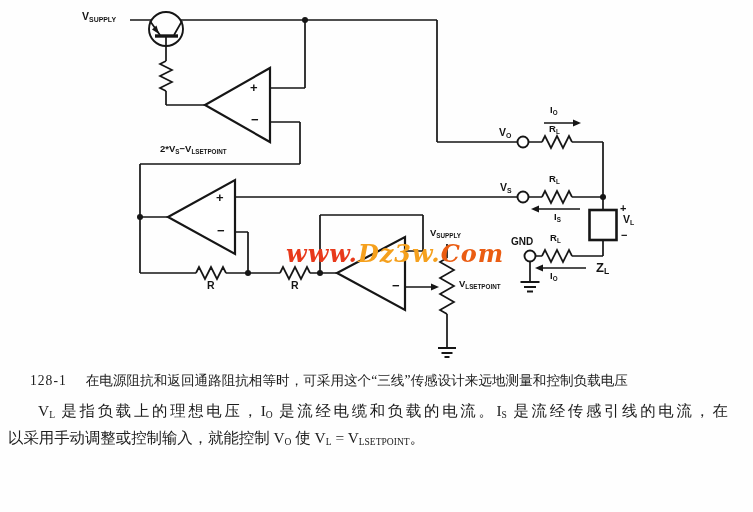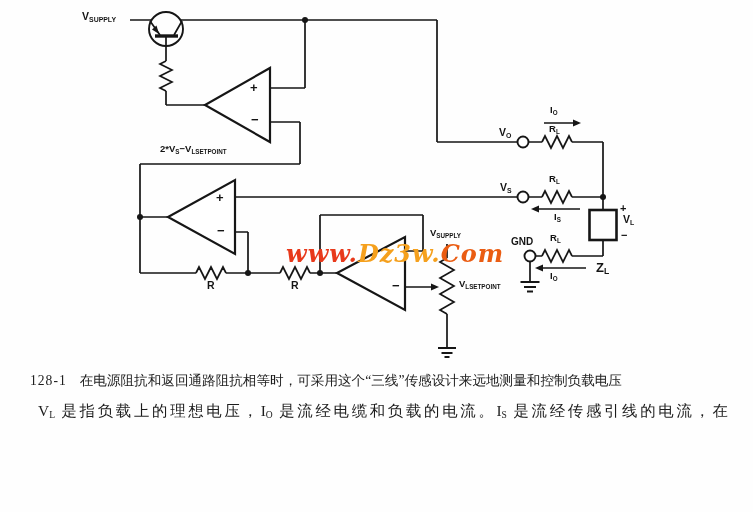--- a/index.html
+++ b/index.html
@@ -24,21 +24,21 @@
     font-family:"DejaVu Serif",serif;font-style:italic;font-weight:700;
     font-size:24px;letter-spacing:1px;line-height:1;
   }
   .wm-1{color:#e8391b;}
   .wm-2{color:#f5a01d;}
   .wm-3{color:#ea5c12;}
   .caption{
     margin:10px 8px 0 30px;font-size:13.6px;white-space:nowrap;
     color:#1c1c1c;
   }
-  .caption .fignum{margin-right:13px;letter-spacing:1px;}
+  .caption .fignum{margin-right:19px;letter-spacing:1px;}
   .bodytext{margin:7px 25px 0 8px;font-size:15.4px;color:#1c1c1c;}
   .bline{line-height:27.4px;height:27.4px;}
   .bline sub{font-size:0.62em;vertical-align:-0.25em;}
   .jfull{text-align:justify;text-align-last:justify;}
   .indent{text-indent:30px;}
 </style>
 </head>
 <body>
 
 <div class="schematic">
@@ -141,13 +141,14 @@
     <span class="wm-1">www.</span><span class="wm-2">Dz3w.</span><span class="wm-3">Com</span>
   </div>
 </div>
 
 <div class="caption">
   <span class="fignum">128-1</span><span>在电源阻抗和返回通路阻抗相等时，可采用这个“三线”传感设计来远地测量和控制负载电压</span>
 </div>
 
 <div class="bodytext">
   <div class="bline jfull indent">V<sub>L</sub> 是指负载上的理想电压，I<sub>O</sub> 是流经电缆和负载的电流。I<sub>S</sub> 是流经传感引线的电流，在</div>
+  <div class="bline">以采用手动调整或控制输入，就能控制 V<sub>O</sub> 使 V<sub>L</sub> = V<sub>LSETPOINT</sub>。</div>
 </div>
 
 </body></html>

